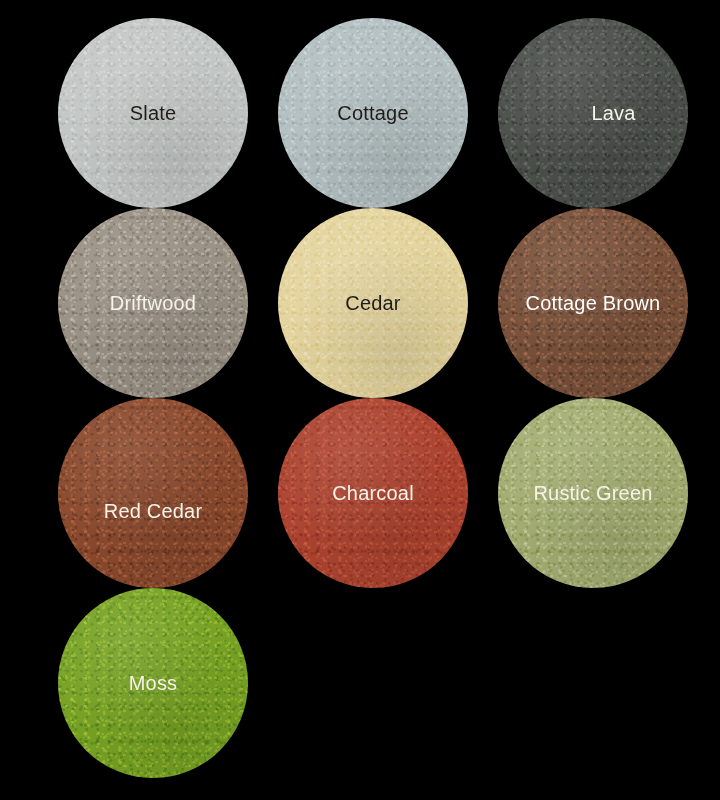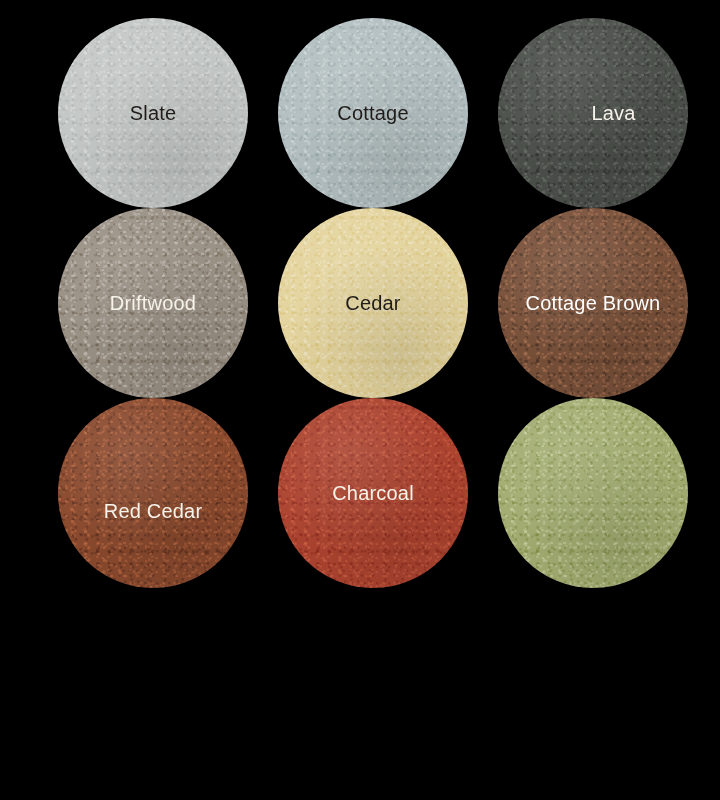--- a/index.html
+++ b/index.html
@@ -163,16 +163,23 @@
       <div class="swatch">
         <div class="swatch-fill" style="background: rgb(172, 68, 48);"></div>
         <div class="swatch-texture"></div>
         <div class="swatch-shade"></div>
         <span class="swatch-label label-light" style="color: rgb(246, 243, 234);">Charcoal</span>
       </div>
       <div class="swatch">
         <div class="swatch-fill" style="background: rgb(163, 173, 114);"></div>
         <div class="swatch-texture"></div>
         <div class="swatch-shade"></div>
+        <span class="swatch-label label-light" style="color: rgb(246, 243, 234);">Rustic Green</span>
+      </div>
+      <div class="swatch">
+        <div class="swatch-fill" style="background: rgb(119, 162, 37);"></div>
+        <div class="swatch-texture"></div>
+        <div class="swatch-shade"></div>
+        <span class="swatch-label label-light" style="color: rgb(246, 243, 234);">Moss</span>
       </div>
       <div class="swatch-empty"></div>
     </div>
 </div>
 
 </body></html>

